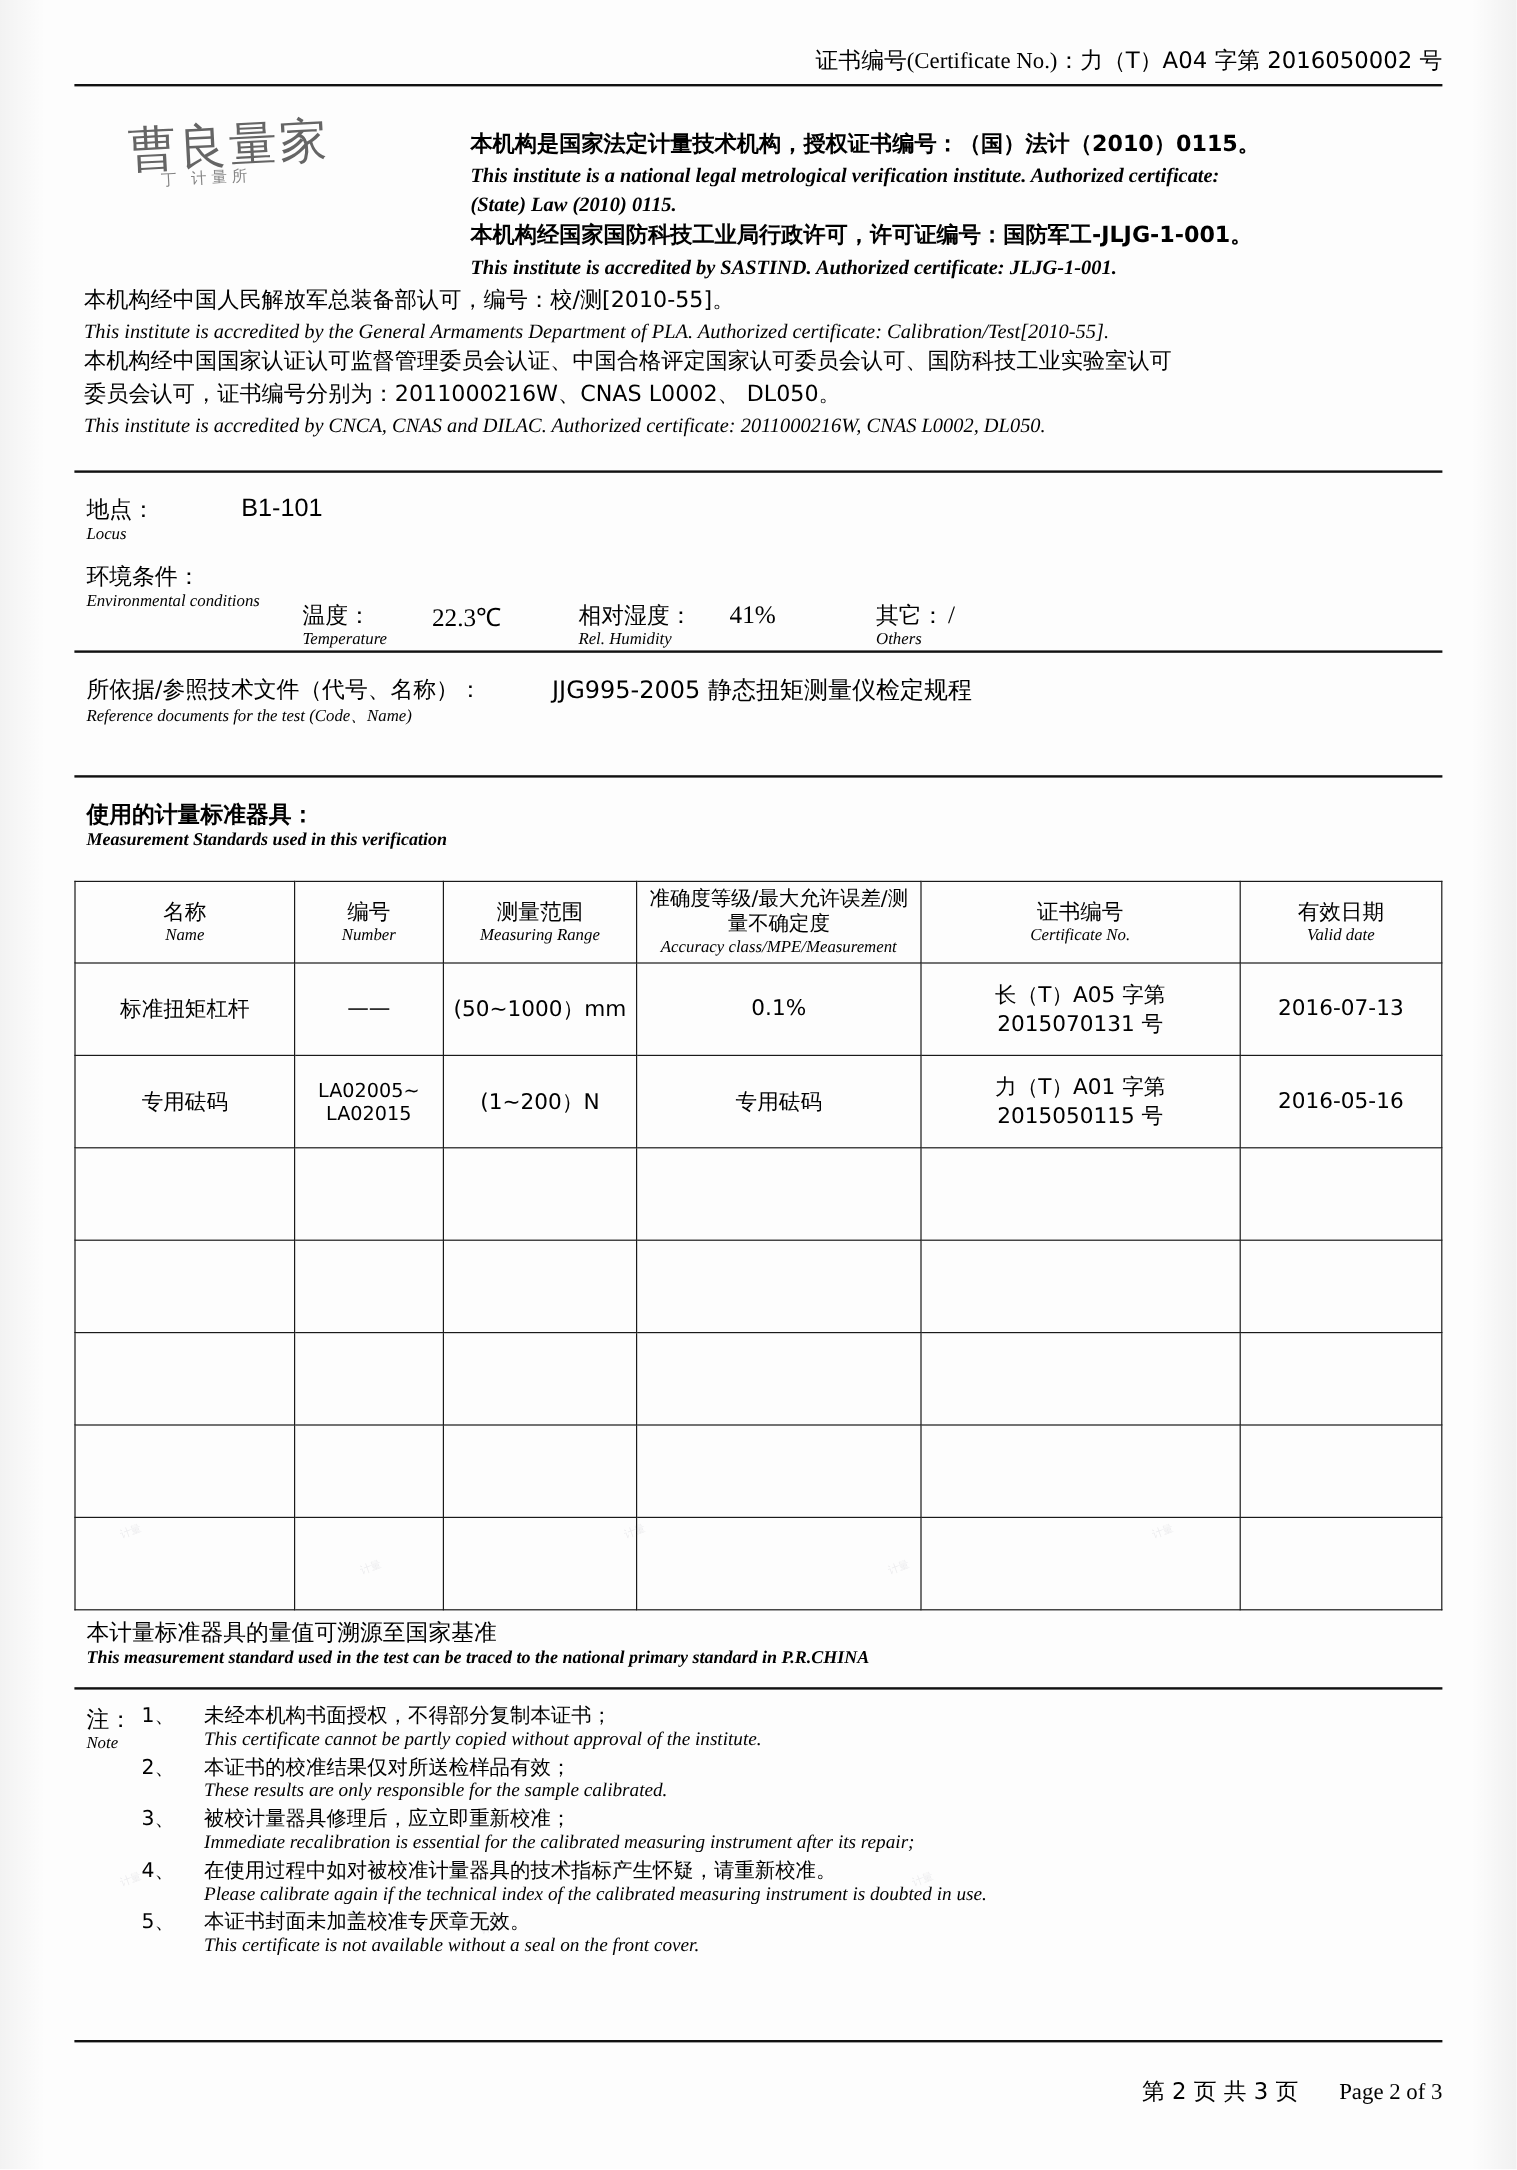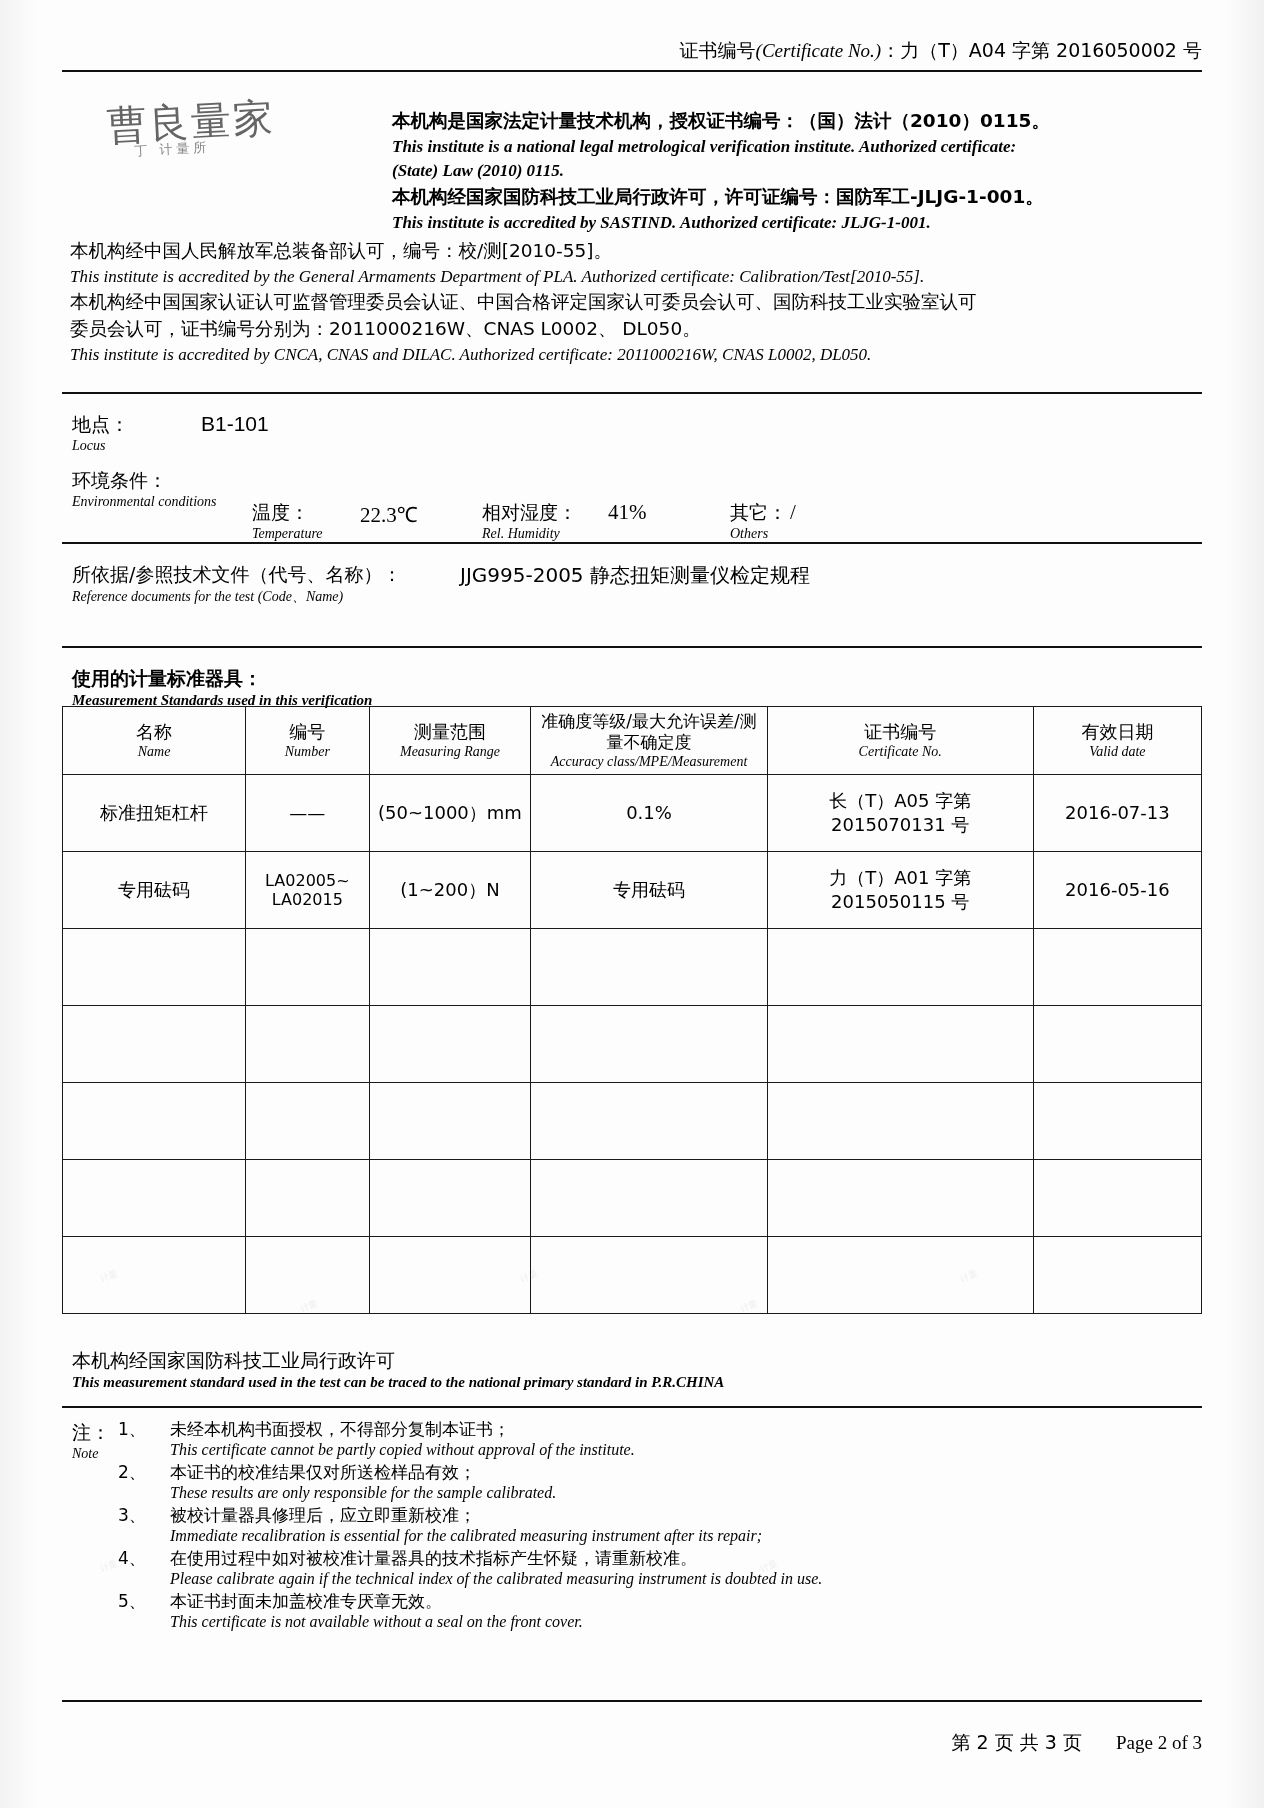--- a/index.html
+++ b/index.html
@@ -37,21 +37,20 @@
   .cert-no {
     position: absolute;
     top: 38px;
     right: 62px;
     font-size: 19px;
     font-family: "DejaVu Sans", sans-serif;
     white-space: nowrap;
   }
   .cert-no .ital {
     font-family: "Liberation Serif", serif;
-    font-style: italic;
     font-size: 19px;
   }
 
   .rule {
     position: absolute;
     left: 62px;
     right: 62px;
     border-top: 2px solid #111;
   }
 
@@ -219,21 +218,21 @@
   </div>
   <div style="position:absolute; left:460px; top:562px; font-family:'DejaVu Sans',sans-serif; font-size:20px;">JJG995-2005 静态扭矩测量仪检定规程</div>
 
   <div class="rule" style="top:646px;"></div>
 
   <div style="position:absolute; left:72px; top:666px;font-weight:bold;">
     <div class="lbl-cn">使用的计量标准器具：</div>
     <div class="lbl-en" style="font-size:15px;">Measurement Standards used in this verification</div>
   </div>
 
-  <table class="std" style="top:706px;">
+  <table class="std" style="top:734px;">
     <colgroup>
       <col style="width:172px;">
       <col style="width:116px;">
       <col style="width:152px;">
       <col style="width:222px;">
       <col style="width:250px;">
       <col style="width:158px;">
     </colgroup>
     <thead>
       <tr>
@@ -326,21 +325,21 @@
         <td></td>
         <td></td>
         <td></td>
         <td></td>
         <td></td>
       </tr>
     </tbody>
   </table>
 
   <div style="position:absolute; left:72px; top:1348px;">
-    <div class="lbl-cn">本机构经国家国防科技工业局行政许可</div>
+    <div class="lbl-cn">本计量标准器具的量值可溯源至国家基准</div>
     <div class="lbl-en" style="font-size:15px; font-weight:bold;">This measurement standard used in the test can be traced to the national primary standard in P.R.CHINA</div>
   </div>
 
   <div class="rule" style="top:1406px;"></div>
 
   <div style="position:absolute; left:72px; top:1420px;">
     <div class="lbl-cn">注：</div>
     <div class="lbl-en">Note</div>
   </div>
 

